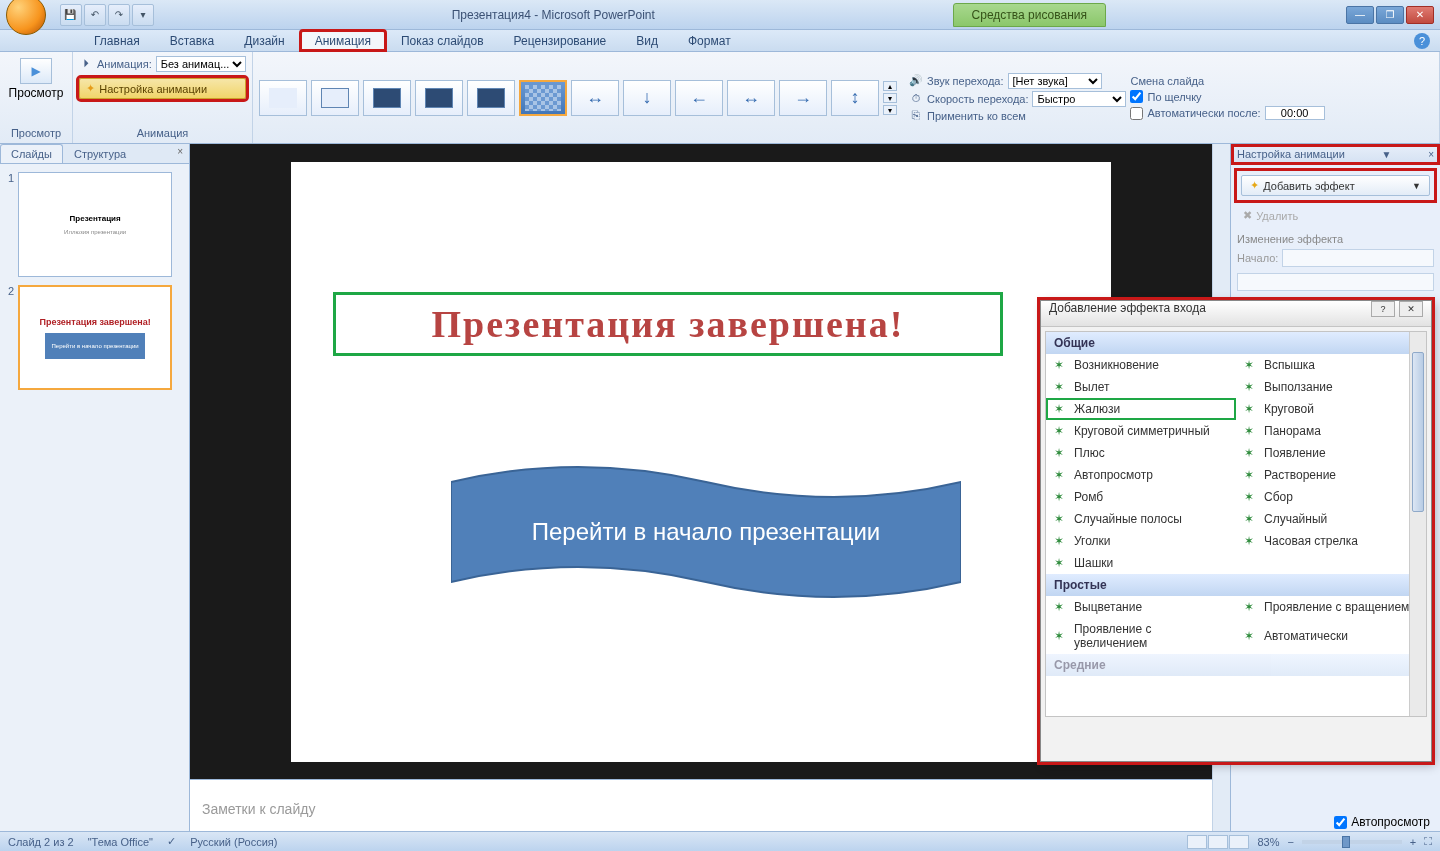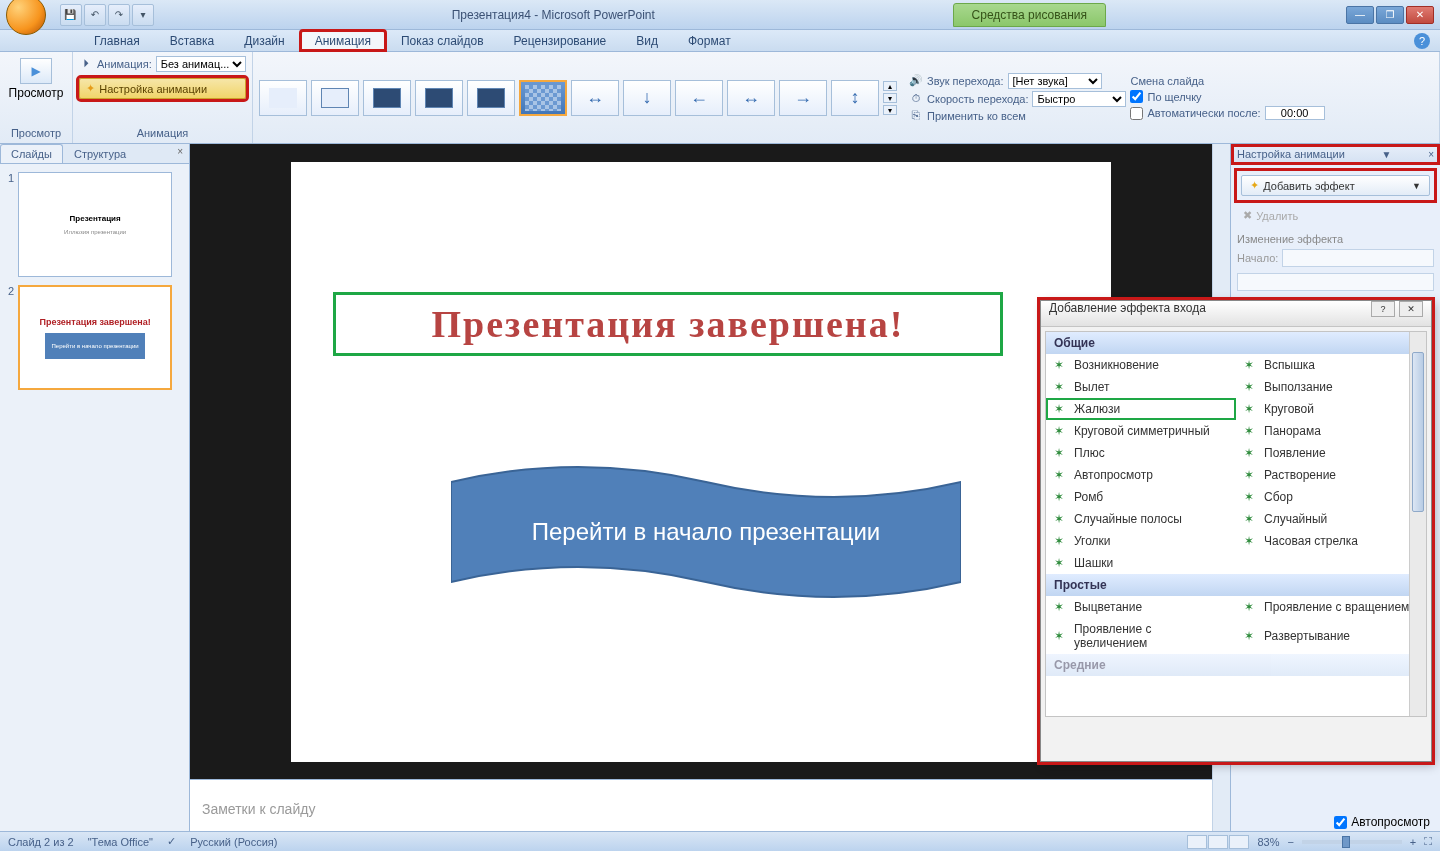--- a/index.html
+++ b/index.html
@@ -434,21 +434,21 @@
           <div class="dlg-item">
             <span class="fx-icon">✶</span>
             <span>Проявление с вращением</span>
           </div>
           <div class="dlg-item">
             <span class="fx-icon">✶</span>
             <span>Проявление с увеличением</span>
           </div>
           <div class="dlg-item">
             <span class="fx-icon">✶</span>
-            <span>Развертывание</span>
+            <span>Автоматически</span>
           </div>
         </div>
       <div class="dlg-cat" style="opacity:.5;">Средние</div>
       <div class="dlg-scrollbar">
           <div class="thumb"></div>
         </div>
     </div>
   </div>
 </div>
 

